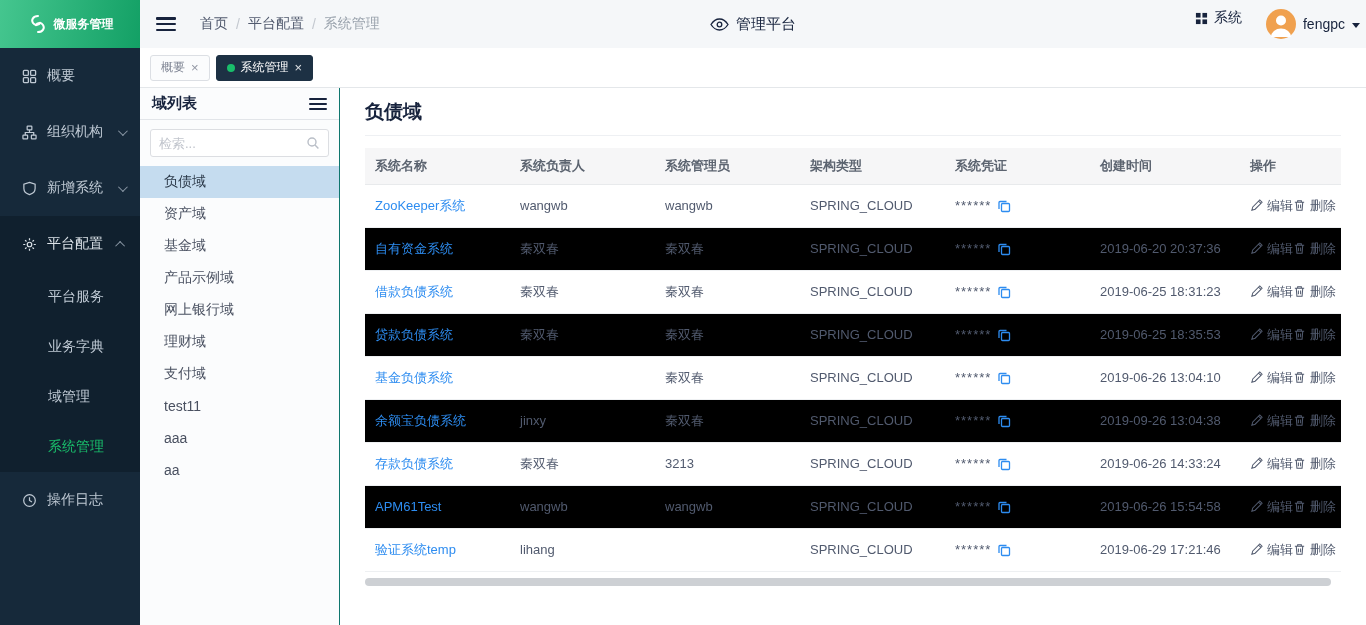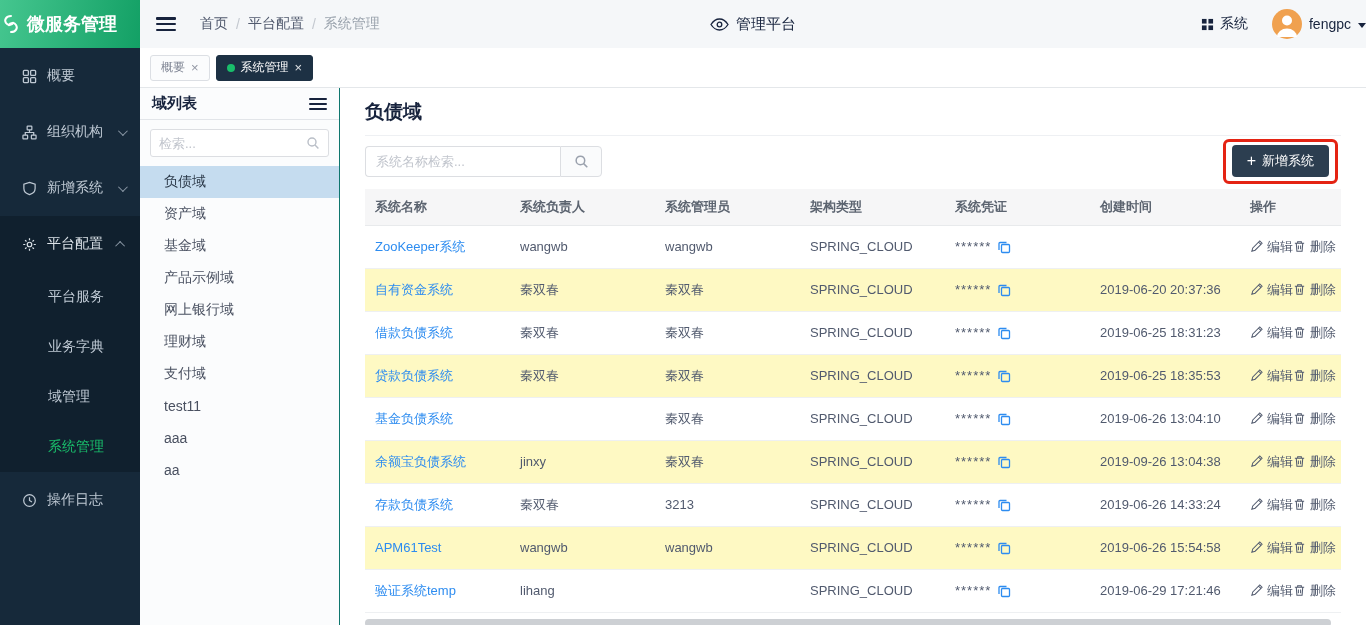--- a/index.html
+++ b/index.html
@@ -4,29 +4,29 @@
 <style>
   * { margin:0; padding:0; box-sizing:border-box; }
   html,body { width:1366px; height:625px; overflow:hidden; background:#fff;
     font-family:"Liberation Sans","DejaVu Sans",sans-serif; }
   .app { position:relative; width:1366px; height:625px; }
 
   
   .topbar { position:absolute; top:0; left:0; width:1366px; height:48px; background:#f5f7f9;
     display:flex; align-items:center; z-index:5; }
   .logo { width:140px; height:48px; flex:0 0 140px; background:linear-gradient(100deg,#45c68f,#13a065);
-    color:#fff; font-weight:bold; font-size:18px; display:flex; align-items:center; gap:5px; }
+    color:#fff; font-weight:bold; font-size:12px; display:flex; align-items:center; justify-content:center; gap:5px; }
   .hamburger { width:20px; height:14px; margin-left:16px; display:flex; flex-direction:column; justify-content:space-between; cursor:pointer; }
   .hamburger i { display:block; height:2.5px; background:#17233d; border-radius:1px; }
   .breadcrumb { margin-left:24px; font-size:14px; color:#515a6e; display:flex; gap:8px; align-items:center; }
   .breadcrumb .sep { color:#c3c8cf; }
   .breadcrumb .current { color:#9aa3ad; }
   .center-title { position:absolute; left:140px; right:0; top:0; height:48px; display:flex;
     align-items:center; justify-content:center; gap:7px; font-size:15px; color:#17233d; pointer-events:none; }
-  .top-right { margin-left:auto; display:flex; align-items:center; gap:10px; padding-right:0; }
+  .top-right { margin-left:auto; display:flex; align-items:flex-start; gap:10px; padding-right:6px; }
   .sys-entry { display:flex; align-items:center; gap:6px; font-size:14px; color:#17233d; cursor:pointer; margin-right:14px; }
   .user-entry { display:flex; align-items:center; gap:7px; cursor:pointer; }
   .username { font-size:14px; color:#17233d; }
   .caret { width:0; height:0; border-left:4.5px solid transparent; border-right:4.5px solid transparent; border-top:5px solid #17233d; margin-top:2px; }
 
   
   .sidebar { position:absolute; top:48px; left:0; width:140px; height:577px; background:#16293a; color:#bfc9d4; }
   .side-item { height:56px; display:flex; align-items:center; padding-left:22px; gap:10px; font-size:14px; cursor:pointer; }
   .side-item svg { flex:0 0 auto; }
   .side-group { background:#10202e; }
@@ -75,21 +75,21 @@
   .add-wrap { position:relative; margin-right:12px; }
   .add-btn { height:32px; padding:0 15px; background:#2c3e50; color:#fff; border:0; border-radius:4px; font-size:13px;
     display:flex; align-items:center; gap:6px; cursor:pointer; font-family:"Liberation Sans","DejaVu Sans",sans-serif; }
   .add-btn .plus { font-size:16px; line-height:1; }
   .annotation { position:absolute; top:-6px; left:-9px; right:-9px; bottom:-7px; border:3px solid #e42313; border-radius:6px; pointer-events:none; }
 
   table { width:100%; border-collapse:collapse; table-layout:fixed; margin-top:12px; font-size:13px; color:#515a6e; }
   thead th { background:#f6f6f7; height:36px; text-align:left; padding-left:10px; font-weight:bold; color:#5c6470;
     border-bottom:1px solid #e8eaec; overflow:hidden; white-space:nowrap; }
   tbody td { height:42px; padding-left:10px; border-bottom:1px solid #eef0f2; overflow:hidden; white-space:nowrap; }
-  tbody tr.alt { background:#fef9c3; }
+  tbody tr.alt { background:#000000; }
   td a.sys-link { color:#2d8cf0; text-decoration:none; cursor:pointer; }
   .cred-cell { display:flex; align-items:center; gap:6px; height:42px; }
   .cred-mask { letter-spacing:1px; color:#515a6e; }
   .ops { display:flex; align-items:center; gap:0; height:42px; }
   .op { display:flex; align-items:center; gap:4px; cursor:pointer; color:#515a6e; }
   .hscroll { height:8px; background:#cdd0d4; border-radius:4px; margin-top:6px; width:99%; cursor:pointer; }
 </style>
 </head>
 <body>
 
@@ -264,38 +264,20 @@
   </div>
             <div class="dp-item">
     <span>aa</span>
   </div>
           </div>
       </div>
 
       <main class="main">
         <h1 class="page-title">负债域</h1>
 
-        <div class="toolbar">
-          <div class="search-group">
-            <input type="text" placeholder="系统名称检索..." style="">
-            <button class="search-btn">
-              <svg width="15" height="15" viewBox="0 0 14 14">
-                <circle cx="6" cy="6" r="4" fill="none" stroke="#9aa1ad" stroke-width="1.4"></circle>
-                <path d="M9 9 l3.4 3.4" stroke="#9aa1ad" stroke-width="1.4"></path>
-              </svg>
-            </button>
-          </div>
-          <div class="add-wrap">
-            <button class="add-btn">
-              <span class="plus">+</span>
-              <span>新增系统</span>
-            </button>
-            <div class="annotation"></div>
-          </div>
-        </div>
 
         <table>
           <colgroup>
             <col style="width:145px">
               <col style="width:145px">
               <col style="width:145px">
             <col style="width:145px">
               <col style="width:145px">
               <col style="width:150px">
               <col>

